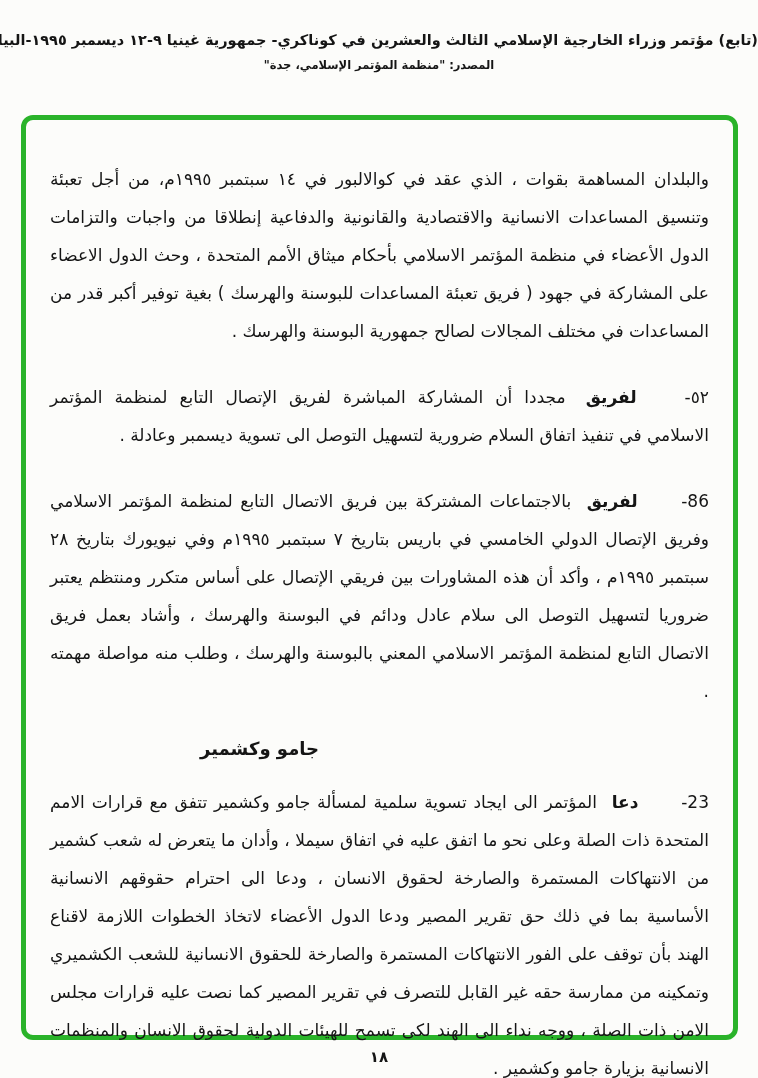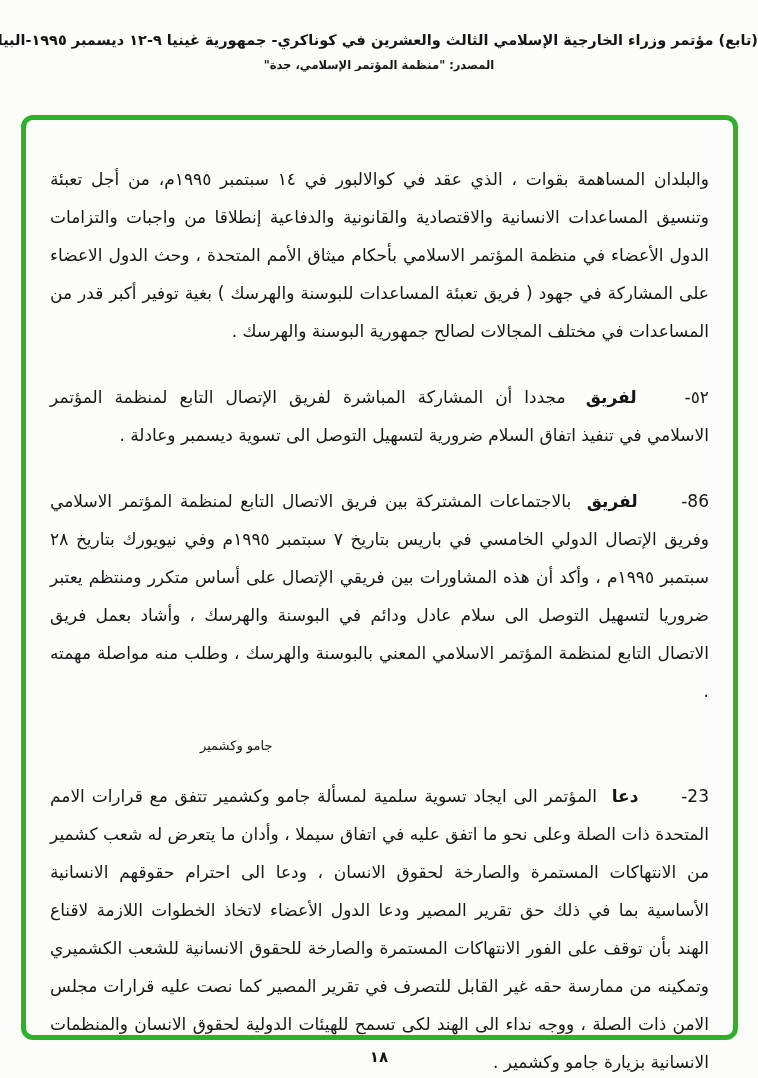--- a/index.html
+++ b/index.html
@@ -55,22 +55,22 @@
     margin-left: 36px;
     white-space: nowrap;
   }
   .para-lead {
     font-weight: bold;
     margin-left: 8px;
   }
   .section-heading {
     margin: 20px 0 24px 0;
     padding-left: 150px;
-    font-size: 13px;
-    font-weight: normal;
+    font-size: 18px;
+    font-weight: bold;
     text-align: left;
     direction: rtl;
   }
   .page-number {
     position: absolute;
     top: 1048px;
     right: 0;
     width: 758px;
     text-align: center;
     font-size: 15px;

